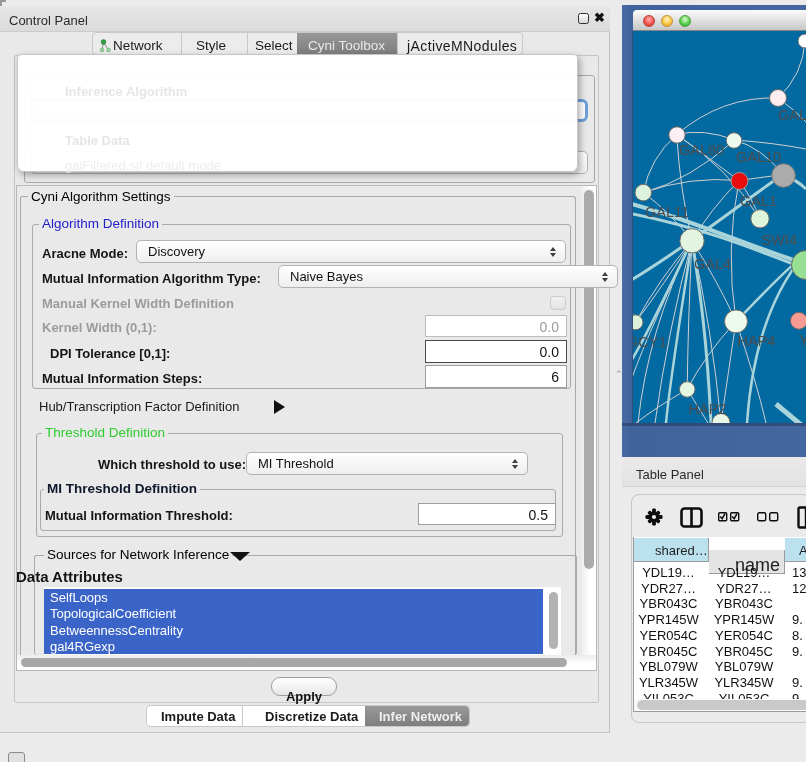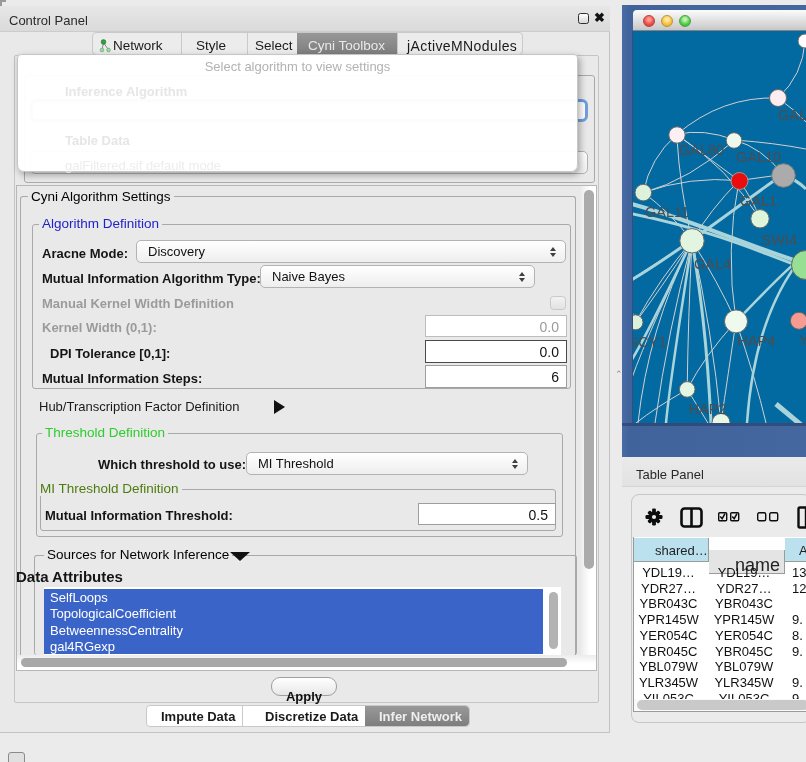--- a/index.html
+++ b/index.html
@@ -67,21 +67,21 @@
 <div class="grp" style="left:32px;top:224px;width:539px;height:165px;"></div>
 <div class="gt" style="left:39px;top:217px;color:#2222cc;">Algorithm Definition</div>
 
 <div class="lb" style="left:42px;top:246px;">Aracne Mode:</div>
 <div class="combo" style="left:136px;top:240px;width:430px;height:23px;">
     <span class="ctx">Discovery</span>
     <span class="arr"></span>
   </div>
 
 <div class="lb" style="left:42px;top:271px;">Mutual Information Algorithm Type:</div>
-<div class="combo" style="left:260px;top:265px;width:275px;height:23px;">
+<div class="combo" style="left:278px;top:265px;width:340px;height:23px;">
     <span class="ctx">Naive Bayes</span>
     <span class="arr"></span>
   </div>
 
 <div class="lb dis" style="left:42px;top:296px;">Manual Kernel Width Definition</div>
 <div class="abs" style="left:550px;top:296px;width:14px;height:12px;border:1px solid #c9c9c9;border-radius:3.5px;background:linear-gradient(#f2f2f2,#e2e2e2);"></div>
 
 <div class="lb dis" style="left:42px;top:320px;">Kernel Width (0,1):</div>
 <div class="fld dis" style="left:425px;top:315px;width:142px;height:22px;border:1px solid #bdbdbd;color:#9b9b9b;">0.0</div>
 
@@ -97,21 +97,21 @@
 <div class="grp" style="left:36px;top:433px;width:527px;height:104px;"></div>
 <div class="gt" style="left:42px;top:426px;color:#2ecc2e;">Threshold Definition</div>
 
 <div class="lb" style="left:98px;top:457px;">Which threshold to use:</div>
 <div class="combo" style="left:246px;top:452px;width:282px;height:23px;">
     <span class="ctx">MI Threshold</span>
     <span class="arr"></span>
   </div>
 
 <div class="grp" style="left:40px;top:489px;width:516px;height:42px;"></div>
-<div class="gt" style="left:37px;top:482px;color:#4d7c0f;">MI Threshold Definition</div>
+<div class="gt" style="left:44px;top:482px;color:#0f172a;font-weight:bold;">MI Threshold Definition</div>
 <div class="lb" style="left:45px;top:508px;">Mutual Information Threshold:</div>
 <div class="fld" style="left:418px;top:503px;width:138px;height:22px;border:1px solid #9e9e9e;">0.5</div>
 
 <div class="grp" style="left:34px;top:555px;width:543px;height:100px;border-bottom:none;"></div>
 <div class="gt" style="left:44px;top:548px;">Sources for Network Inference</div>
 <div class="abs" style="left:230px;top:552px;width:0;height:0;border-left:10px solid transparent;border-right:10px solid transparent;border-top:9px solid #111;"></div>
 <div class="lb" style="left:16px;top:568px;font-size:15px;">Data Attributes</div>
 
 <div class="abs" style="left:44px;top:587px;width:517px;height:68px;background:#fff;"></div>
 <div class="abs" style="left:44px;top:589px;width:499px;height:65px;background:#3b64c8;"></div>
@@ -128,21 +128,20 @@
   <div class="seg" style="left:218px;width:104px;background:linear-gradient(#999999,#7e7e7e);border-radius:0 4px 4px 0;"></div>
   <div class="pl" style="left:14px;top:3px;font-weight:600;">Impute Data</div>
   <div class="pl" style="left:118px;top:3px;font-weight:600;">Discretize Data</div>
   <div class="pl" style="left:232px;top:3px;font-weight:600;color:#efefef;">Infer Network</div>
 </div>
 
 <div class="abs" style="left:17px;top:54px;width:561px;height:118px;background:rgba(255,255,255,0.97);border:1px solid #c6c6c6;border-radius:4px 4px 7px 7px;box-shadow:2px 3px 7px rgba(0,0,0,0.32);box-sizing:border-box;">
   <div class="abs" style="left:47px;top:29px;font-size:13px;color:#e6e6e6;font-weight:bold;">Inference Algorithm</div>
   <div class="abs" style="left:47px;top:78px;font-size:13px;color:#e6e6e6;font-weight:bold;">Table Data</div>
   <div class="abs" style="left:47px;top:103px;font-size:13px;color:#ededed;">galFiltered.sif default mode</div>
-  <div class="abs" style="left:0;top:4px;width:100%;text-align:center;font-size:13px;color:#b2b2b2;">Select algorithm to view settings</div>
 </div>
 
 <div class="abs" style="left:622px;top:5px;width:184px;height:452px;background:linear-gradient(90deg,#4a6ca4,#40639b 8px,#44679f);"></div>
 <div class="abs" style="left:633px;top:10px;width:173px;height:21px;background:linear-gradient(#fcfcfc,#c7c7c7);border-bottom:1px solid #828282;border-radius:4px 0 0 0;box-sizing:border-box;"></div>
 <div class="abs" style="left:643px;top:15px;width:12px;height:12px;border-radius:50%;background:radial-gradient(circle at 50% 35%,#ff9b94 15%,#ee4b43 60%,#d43a34);border:0.5px solid #b2423c;box-sizing:border-box;"></div>
 <div class="abs" style="left:661px;top:15px;width:12px;height:12px;border-radius:50%;background:radial-gradient(circle at 50% 35%,#ffe9a8 15%,#f7bf36 60%,#e0a32a);border:0.5px solid #c09337;box-sizing:border-box;"></div>
 <div class="abs" style="left:679px;top:15px;width:12px;height:12px;border-radius:50%;background:radial-gradient(circle at 50% 35%,#c0f3b4 15%,#4ecb41 60%,#3aaa34);border:0.5px solid #51a04a;box-sizing:border-box;"></div>
 <div class="abs" style="left:633px;top:31px;width:173px;height:392px;background:#0369a1;overflow:hidden;">
 <svg width="173" height="392" viewBox="633 31 173 392">
 <g fill="none" stroke="#d0d0d0" stroke-width="1">

